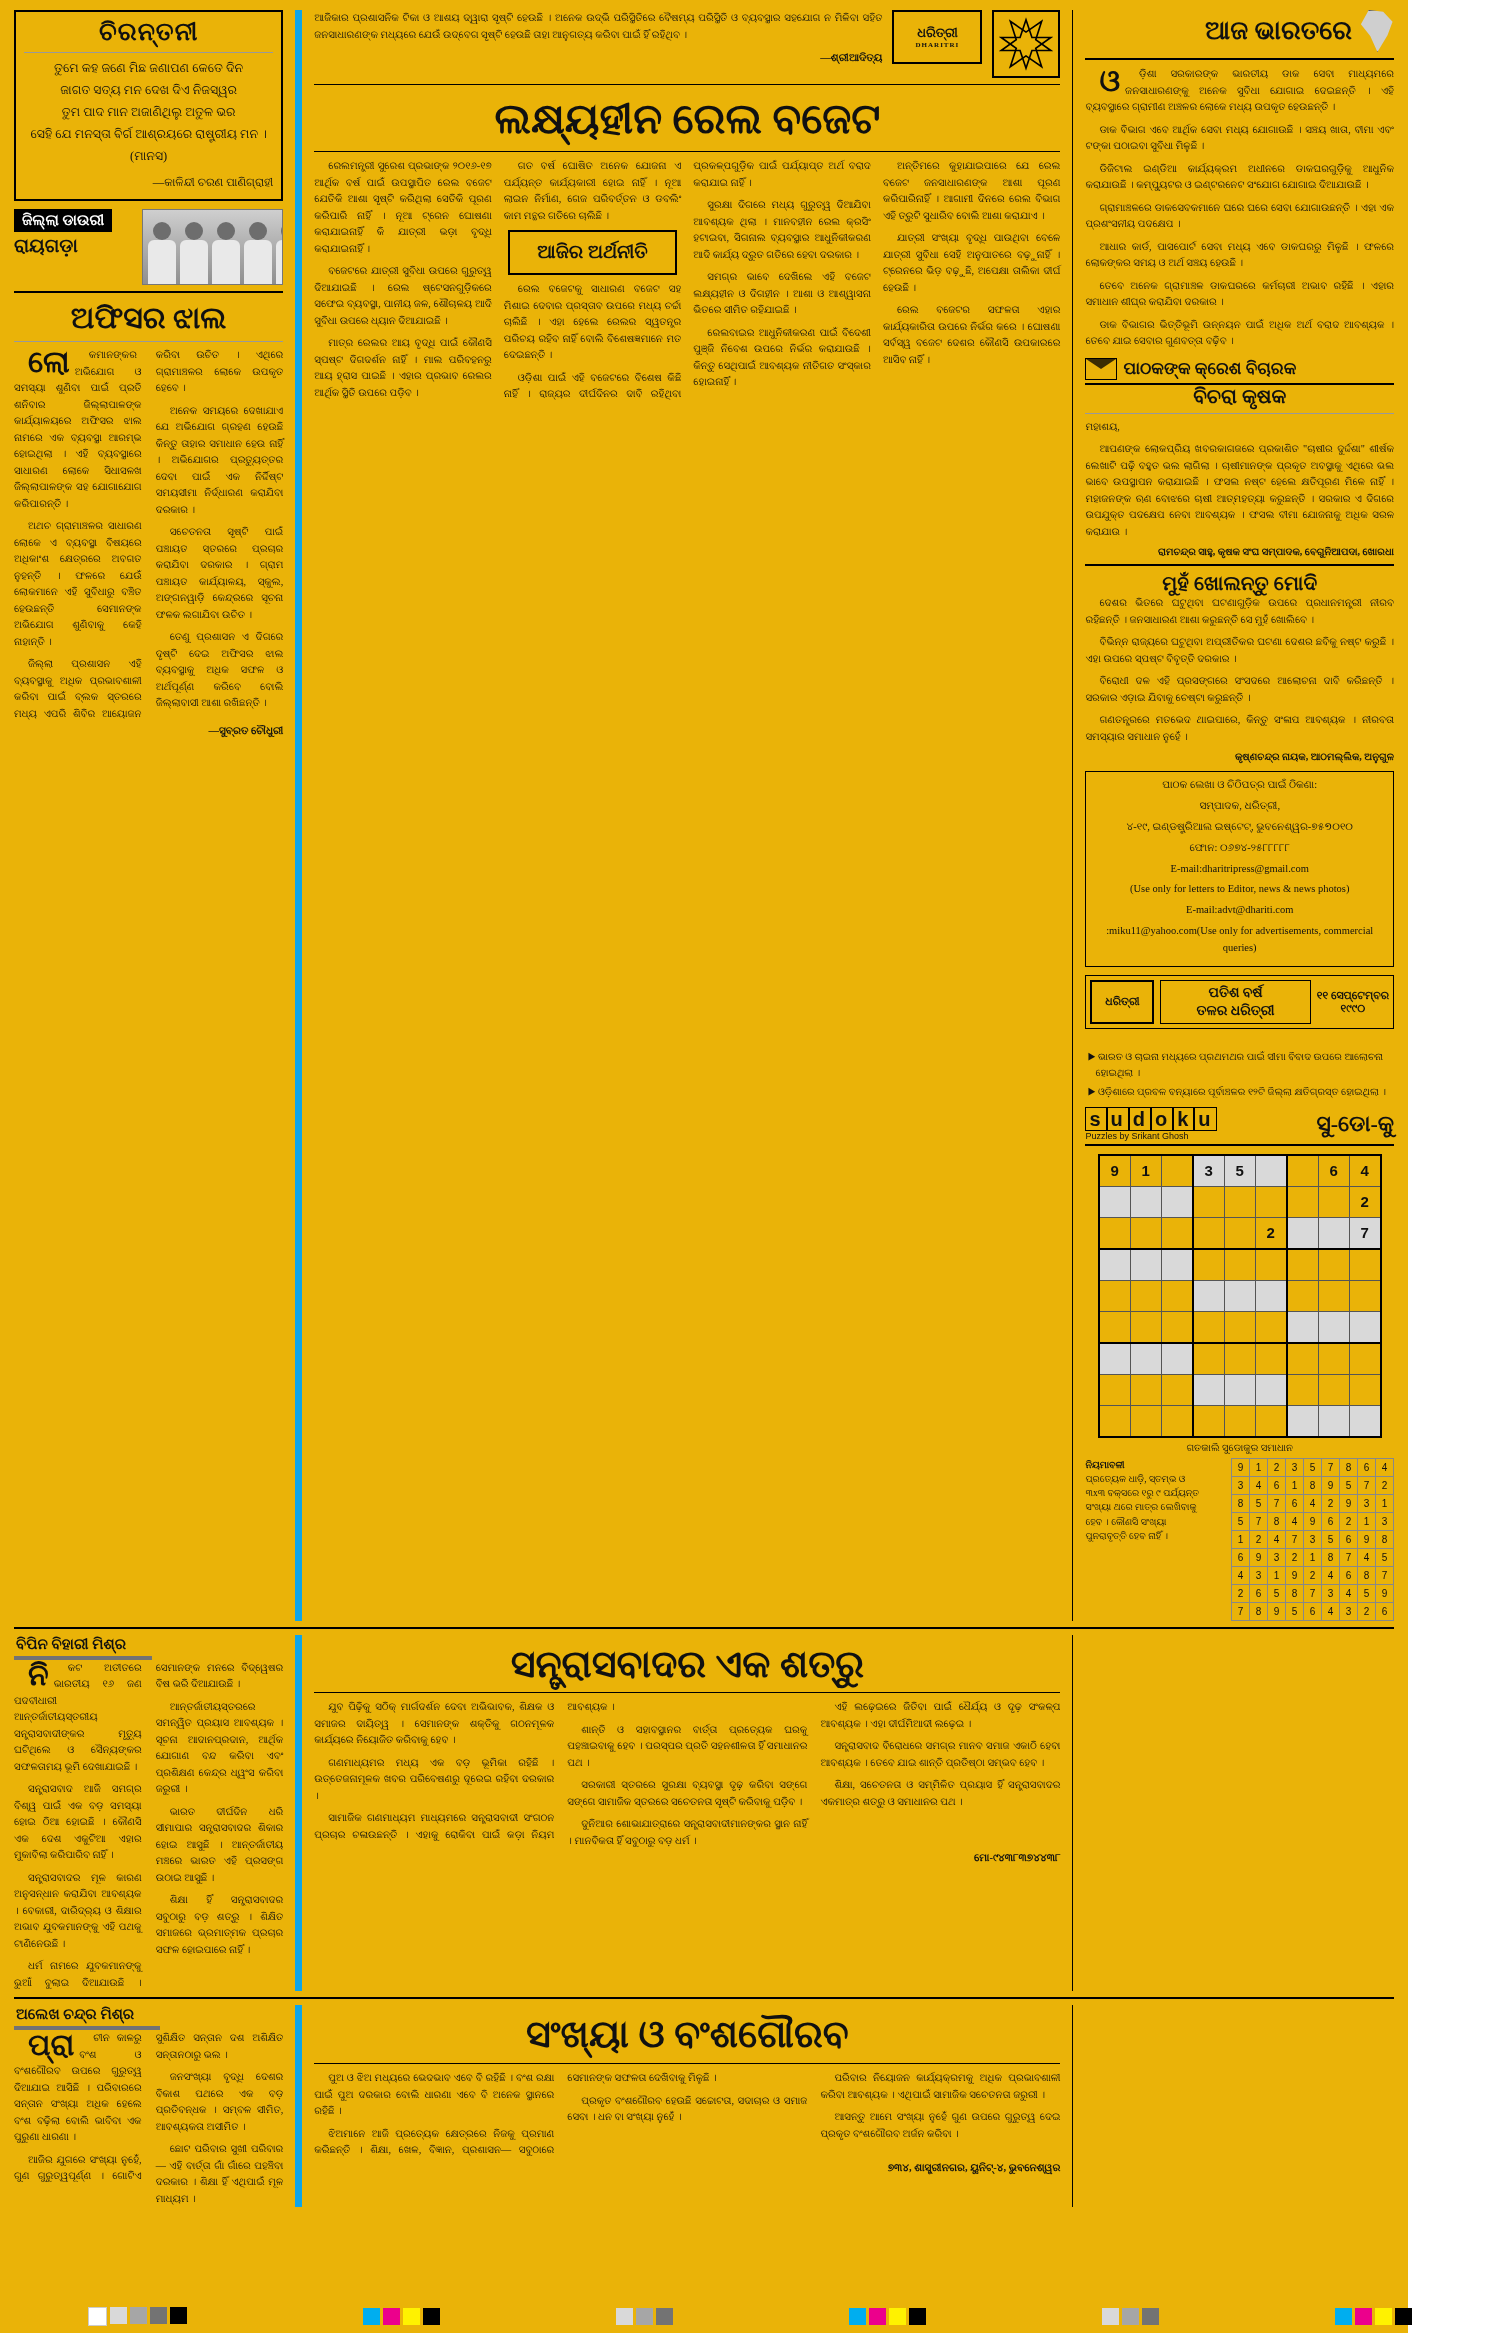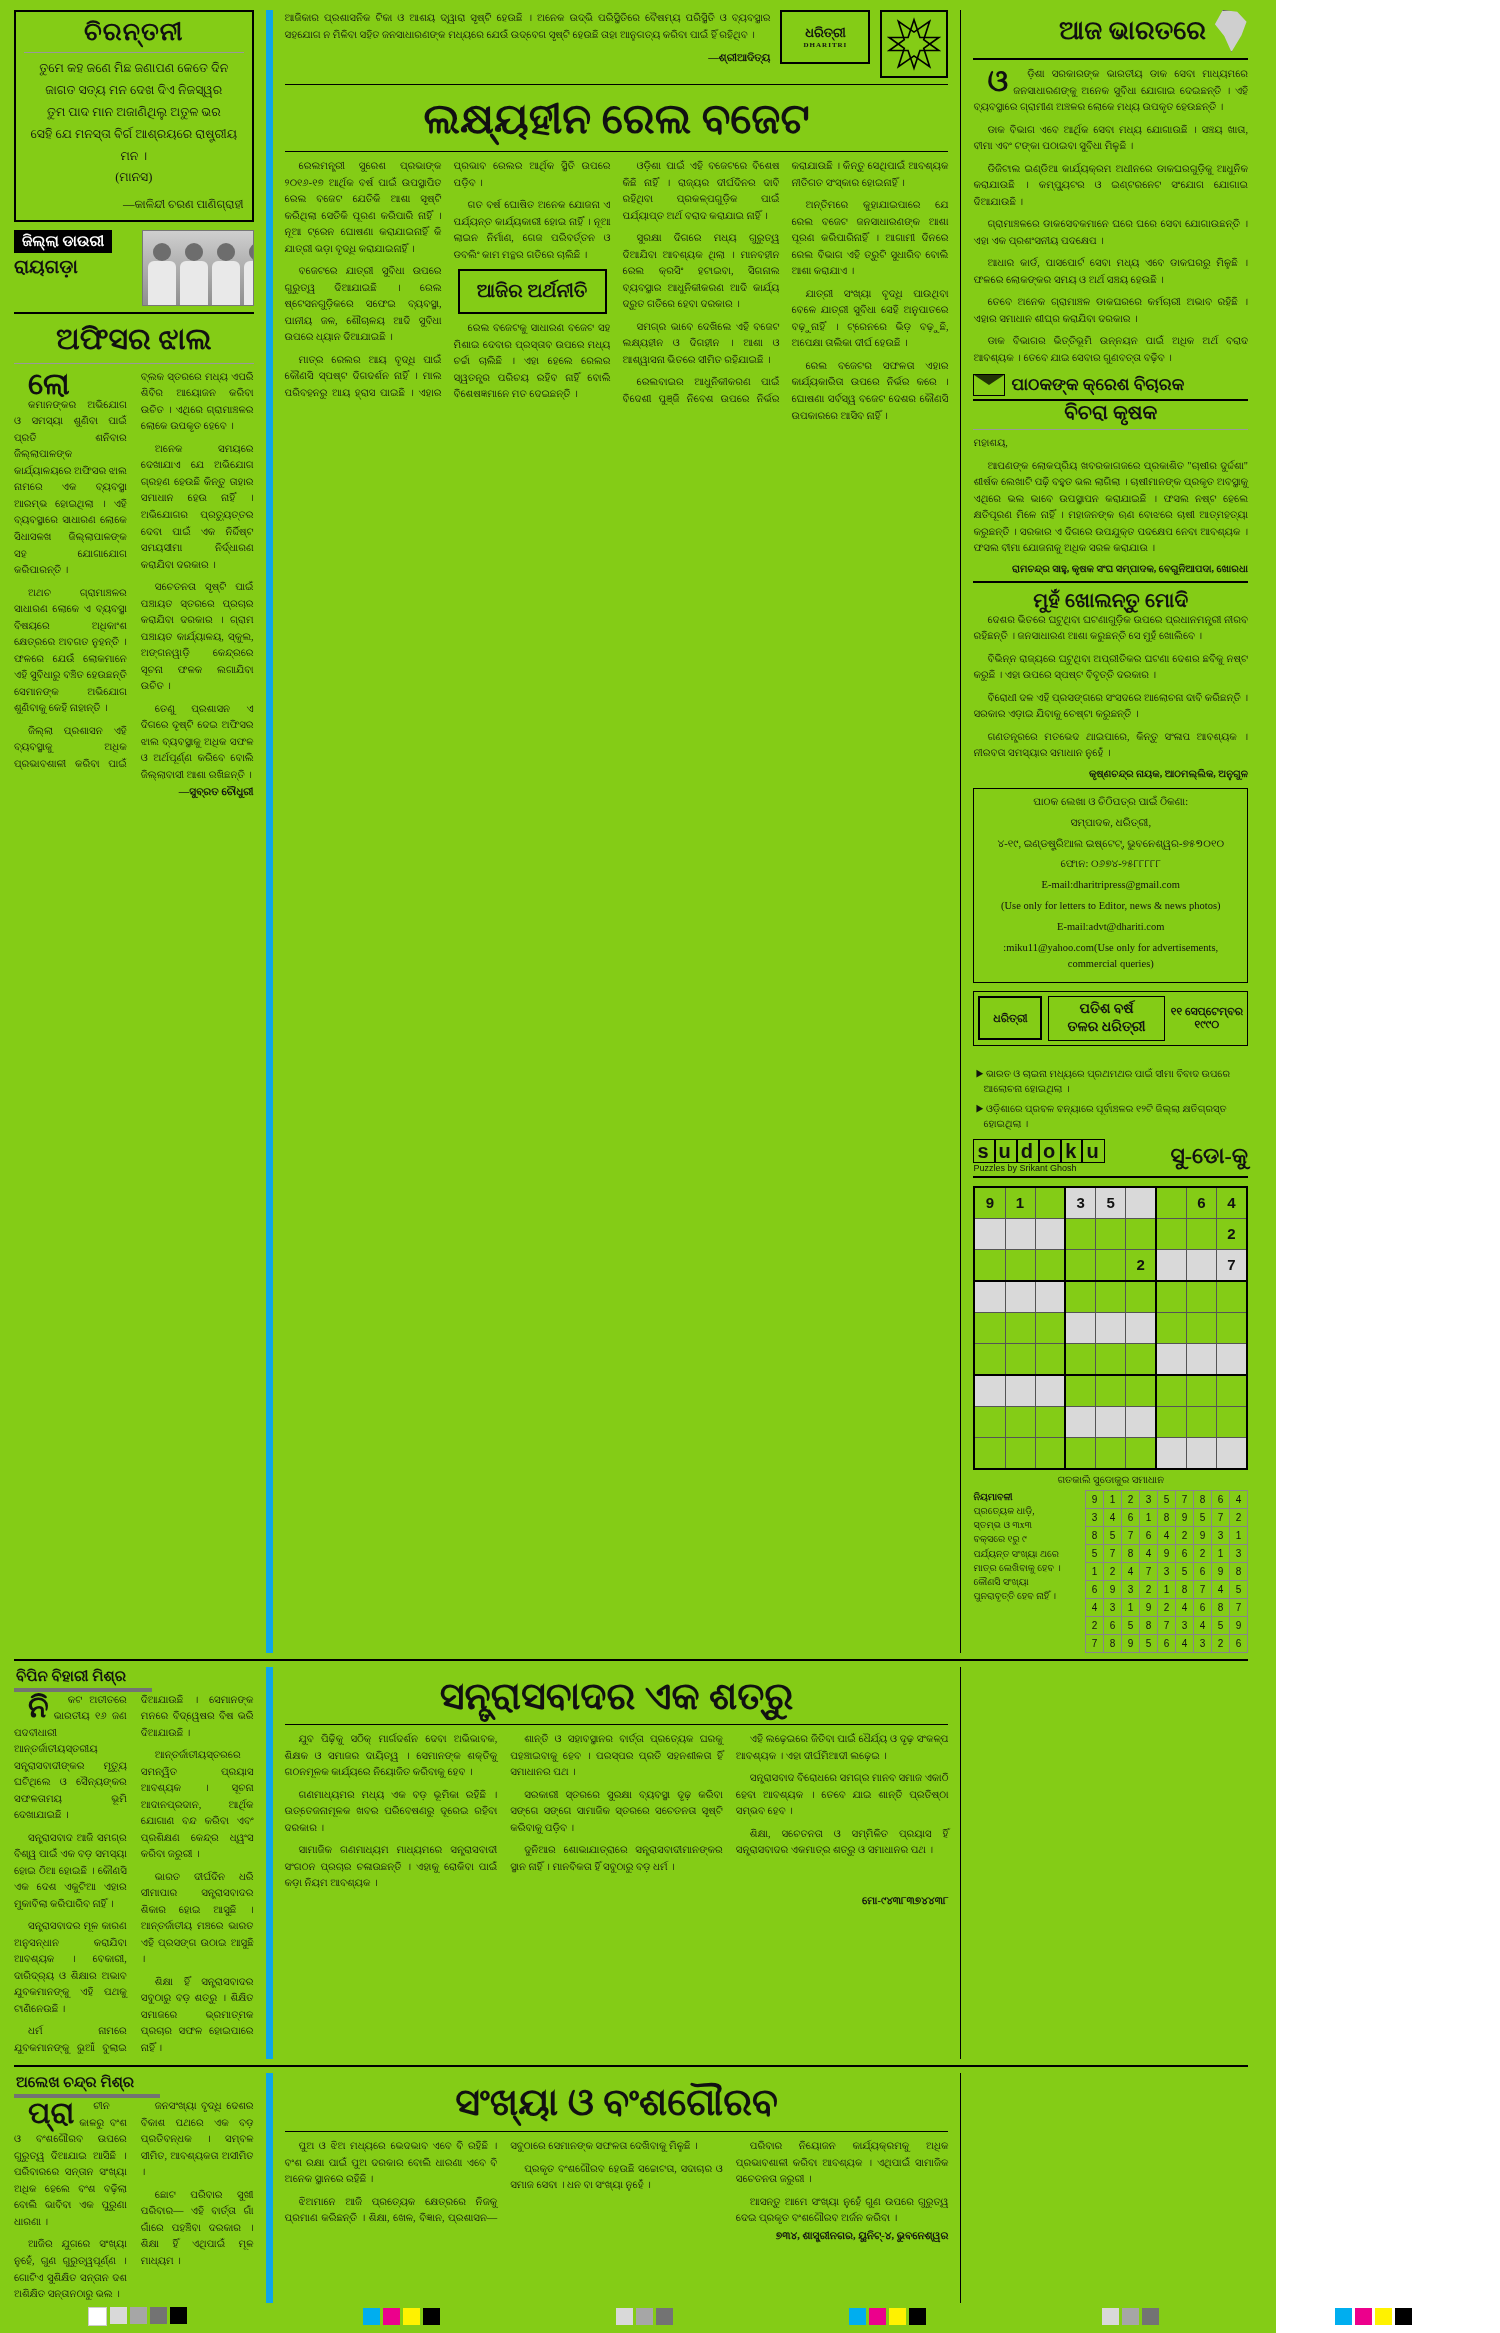--- a/index.html
+++ b/index.html
@@ -1,17 +1,17 @@
 <!DOCTYPE html>
 <html><head>
 <meta charset="utf-8">
 <style>
   html,body{margin:0;padding:0;background:#fff;}
   body{width:1500px;height:2333px;font-family:"Liberation Serif",serif;color:#111;overflow:hidden;}
-  .page{position:relative;width:1276px;height:2333px;background:#84cc16;box-sizing:border-box;padding:10px 28px 0 14px;}
+  .page{position:relative;width:1408px;height:2333px;background:#eab308;box-sizing:border-box;padding:10px 14px 0 14px;}
   .hr{border:0;border-top:1px solid #000;margin:6px 0;}
   .hr2{border:0;border-top:2px solid #000;margin:6px 0;}
   .thin{border:0;border-top:1px solid #999;margin:5px 0;}
 
   .grid{display:flex;gap:0;align-items:stretch;}
   .colL{width:300px;box-sizing:border-box;padding-right:12px;}
   .colC{width:830px;box-sizing:border-box;padding:0 12px;border-left:7px solid #0ea5e9;border-right:1px solid #000;}
   .colR{width:342px;box-sizing:border-box;padding-left:12px;}
 
   .boxed{border:2px solid #000;padding:6px 8px;box-sizing:border-box;}

